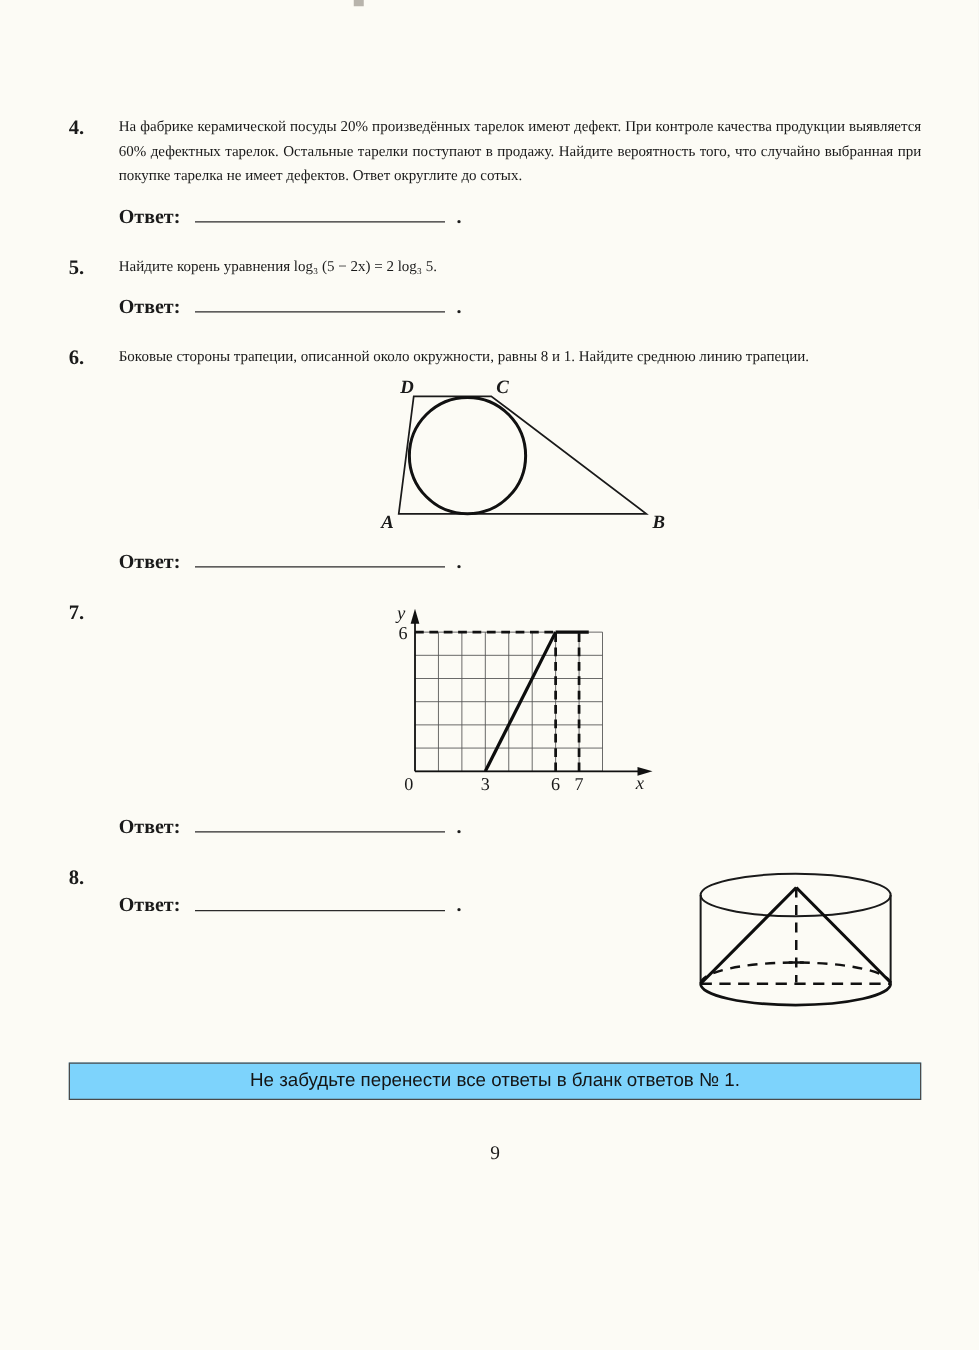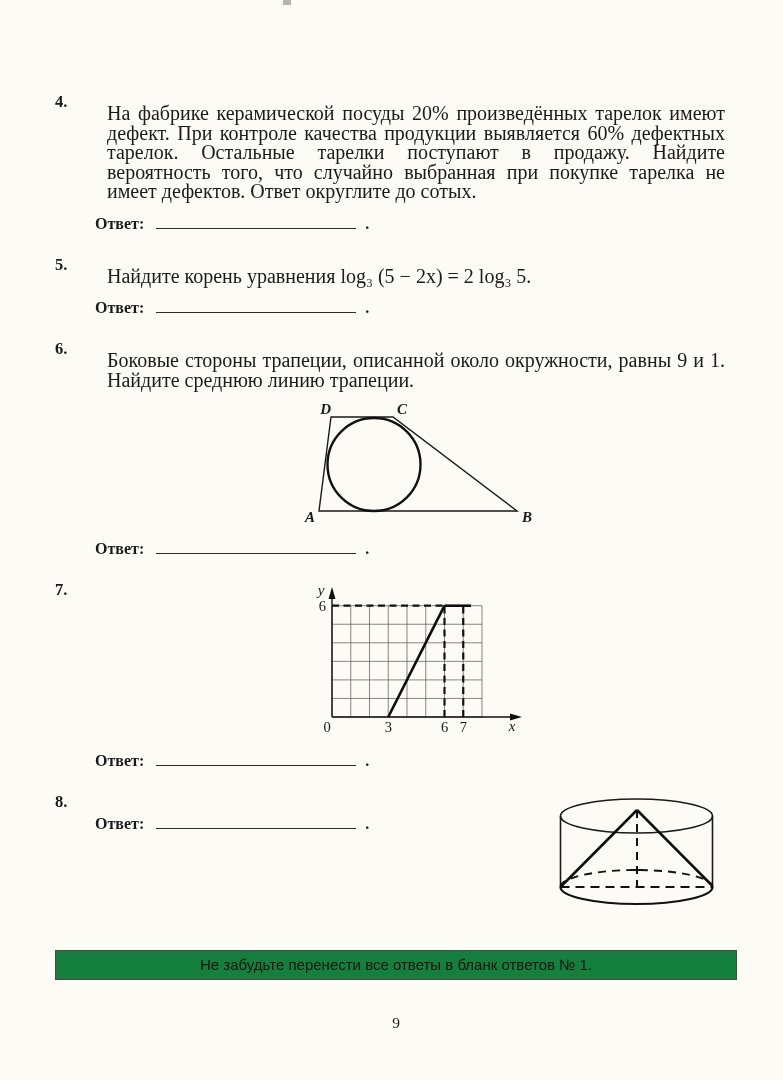--- a/index.html
+++ b/index.html
@@ -19,21 +19,21 @@
     position:absolute;top:0;left:283px;width:8px;height:5px;
     background:#b8b4ac;
   }
   .problem{display:flex;margin:0 0 21px 0;}
   .pnum{
     width:40px;flex:0 0 40px;
     font-weight:bold;font-size:16.5px;line-height:19.5px;
   }
   .pbody{flex:1;min-width:0;}
   .ptext{
-    margin:12px;font-size:20px;line-height:19.5px;
+    margin:0;font-size:12px;line-height:19.5px;
     text-align:justify;
   }
   .answer-row{margin-top:12px;height:20px;font-size:16px;white-space:nowrap;font-weight:bold;}
   .ablank{
     display:inline-block;width:200px;height:14px;
     border-bottom:1.4px solid #2b2b2b;margin-left:12px;
   }
   .adot{margin-left:9px;}
   .figure-wrap{line-height:0;}
   .fig-trapezoid{margin:6px 0 0 200px;}
@@ -48,21 +48,21 @@
   svg .axvar{font-style:italic;font-size:15px;}
   svg .tick{font-size:14.5px;}
   .notice{
     clear:both;
     margin-top:24px;
     border:1.5px solid #4a4a4a;
     height:28px;line-height:27px;
     text-align:center;
     font-family:"Liberation Sans","DejaVu Sans",sans-serif;
     font-size:15px;color:#141414;
-    background:#15803d;
+    background:#7dd3fc;
   }
   .pagenum{
     margin-top:34px;text-align:center;
     font-size:15.5px;color:#1a1a1a;
   }
 </style>
 </head>
 <body>
 
 <div class="page">
@@ -84,21 +84,21 @@
       <p class="ptext">Найдите корень уравнения log₃ (5 − 2x) = 2 log₃ 5.</p>
       <div class="answer-row">
         <span>Ответ:</span><span class="ablank"></span><span class="adot">.</span>
       </div>
     </div>
   </section>
 
   <section class="problem">
     <div class="pnum">6.</div>
     <div class="pbody">
-      <p class="ptext">Боковые стороны трапеции, описанной около окружности, равны 9 и 1. Найдите среднюю линию трапеции.</p>
+      <p class="ptext">Боковые стороны трапеции, описанной около окружности, равны 8 и 1. Найдите среднюю линию трапеции.</p>
       <div class="figure-wrap fig-trapezoid">
         <svg width="250" height="125" viewBox="0 0 250 125">
           <polygon points="24,109 36,15 98,15 222,109" fill="none" stroke="#1a1a1a" stroke-width="1.4"></polygon>
           <circle cx="79" cy="62.5" r="46.5" fill="none" stroke="#111" stroke-width="2.4"></circle>
           <text class="var" x="36" y="12" text-anchor="end">D</text>
           <text class="var" x="102" y="12" text-anchor="start">C</text>
           <text class="var" x="20" y="120" text-anchor="end">A</text>
           <text class="var" x="227" y="120" text-anchor="start">B</text>
         </svg>
       </div>

